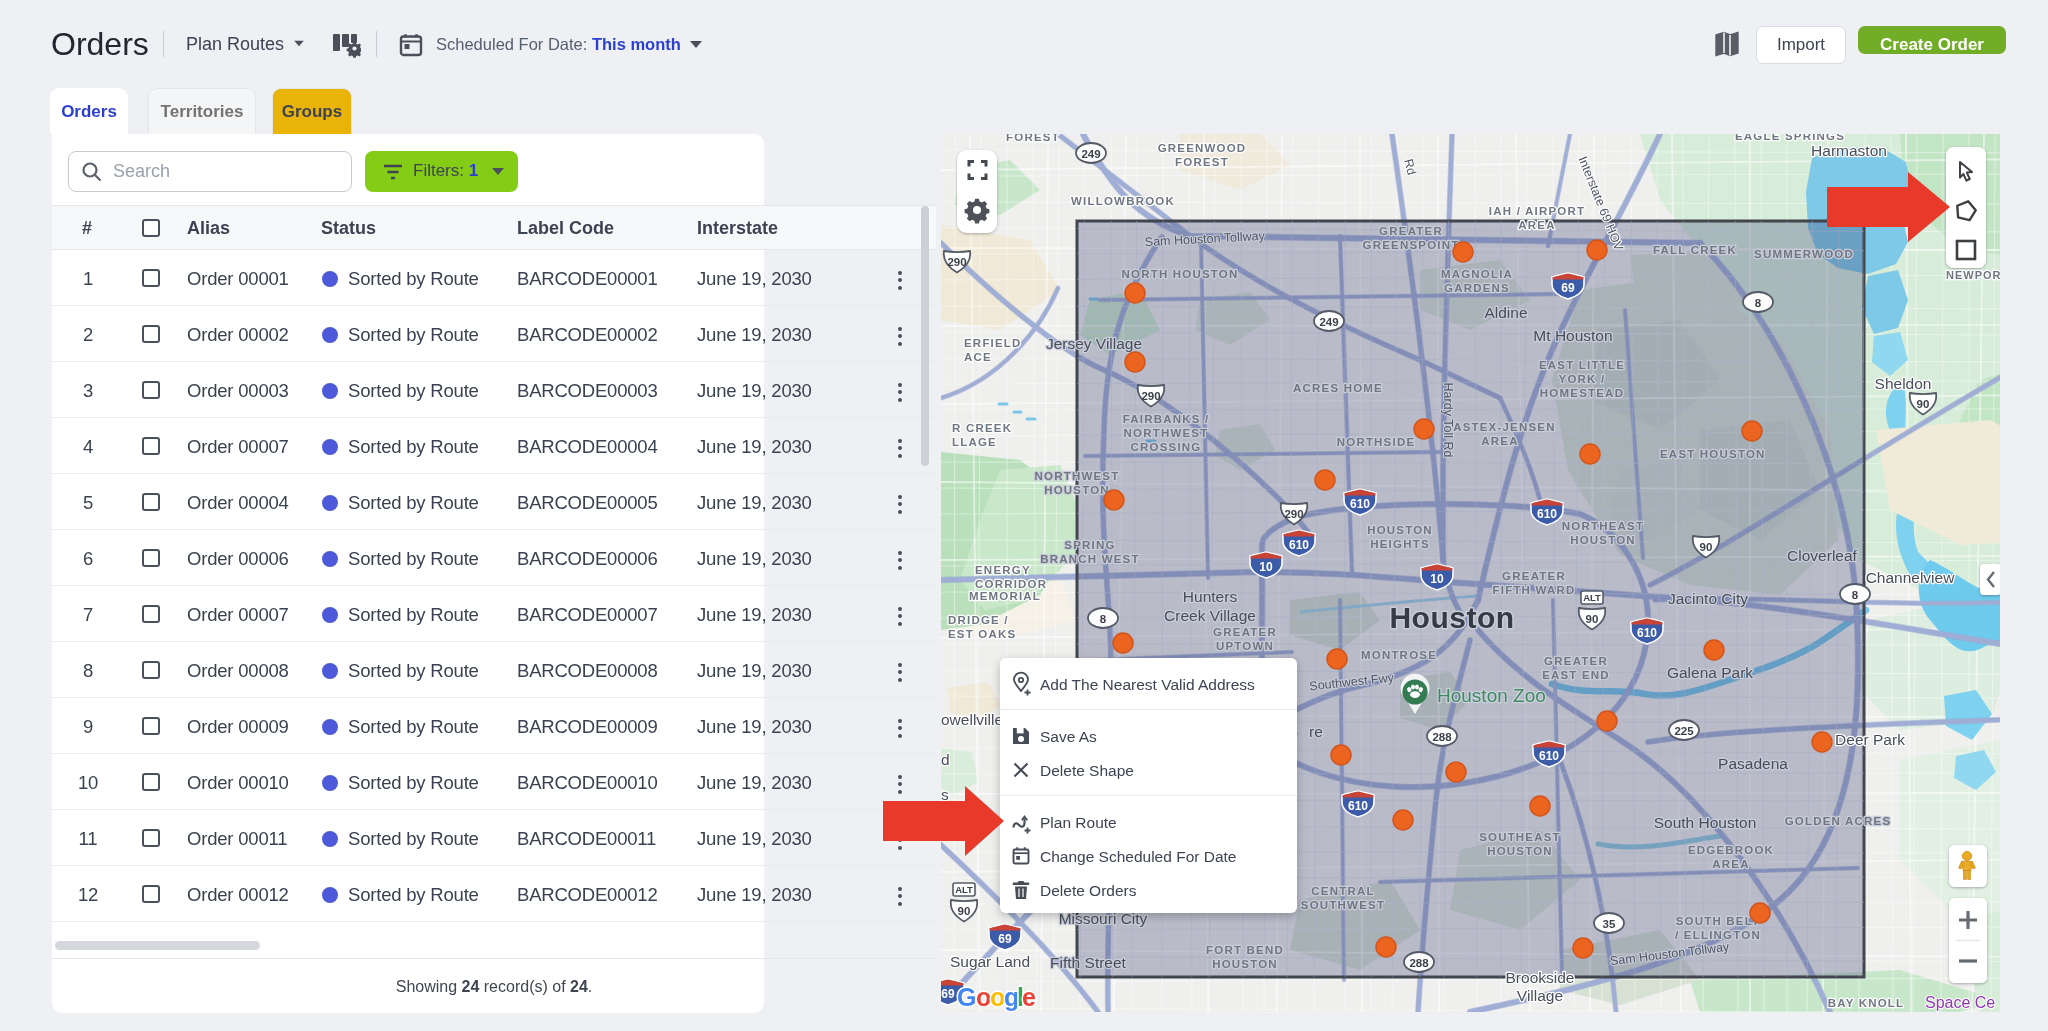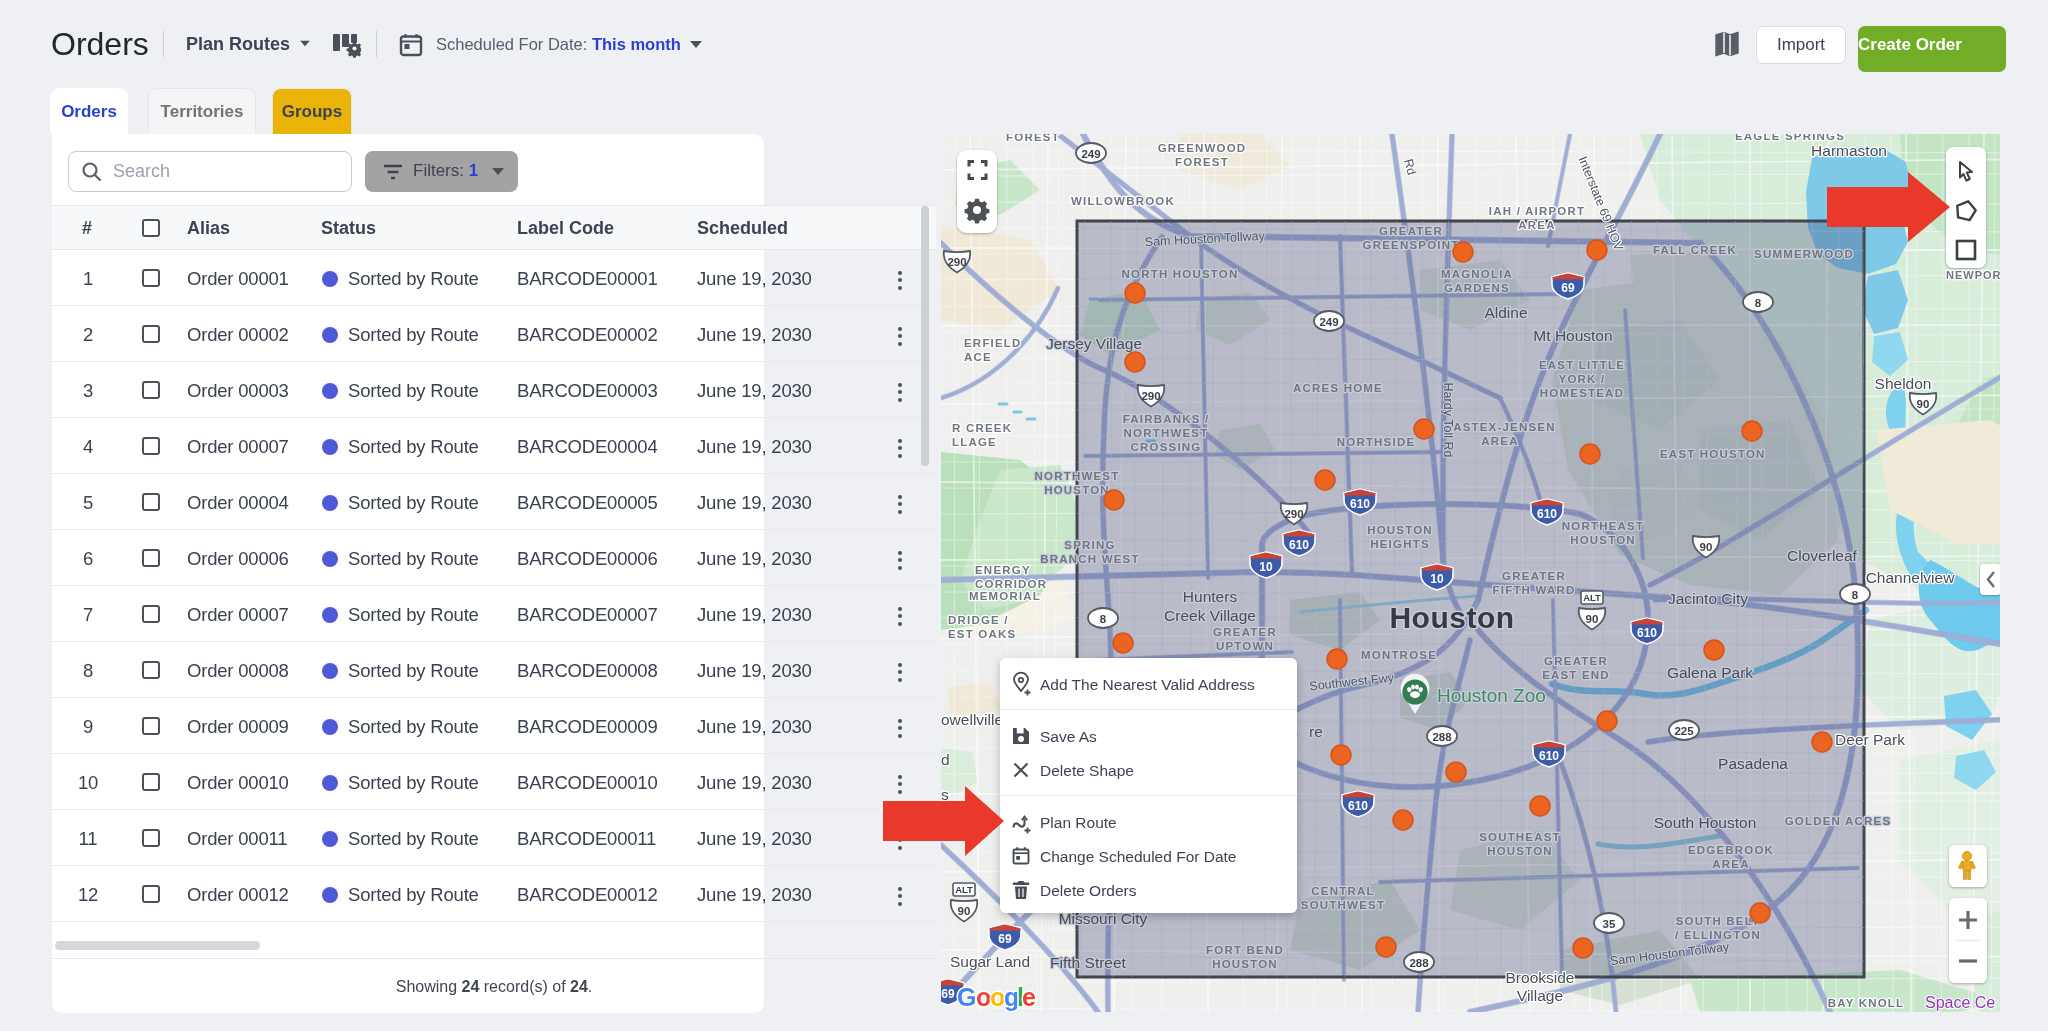--- a/index.html
+++ b/index.html
@@ -1,34 +1,34 @@
 <!DOCTYPE html>
 <html><head><meta charset="utf-8">
 <style>
 *{margin:0;padding:0;box-sizing:border-box}
 html,body{width:2048px;height:1031px;background:#eef0f3;font-family:"Liberation Sans",sans-serif;overflow:hidden;position:relative}
 .title{position:absolute;left:51px;top:26px;font-size:32px;color:#23272f}
 .hdiv{position:absolute;width:1px;background:#c9ccd2;top:31px;height:26px}
-.planroutes{position:absolute;left:186px;top:34px;font-size:18px;font-weight:bold;color:#3d4352}
+.planroutes{position:absolute;left:186px;top:34px;font-size:18px;font-weight:normal;color:#3d4352}
 .caret{display:inline-block;width:0;height:0;border-left:6px solid transparent;border-right:6px solid transparent;border-top:7px solid #4a4f59;vertical-align:middle;margin-left:9px;margin-bottom:3px}
 .schedtxt{position:absolute;left:436px;top:35px;font-size:16.5px;color:#555e6e}
 .schedtxt b{color:#2b3fd0;font-weight:bold}
 .colicon{position:absolute;left:331px;top:31px}
 .calicon{position:absolute;left:399px;top:33px}
 .mapicon{position:absolute;left:1713px;top:30px}
 .btn-import{position:absolute;left:1756px;top:26px;width:90px;height:38px;background:#fff;border:1px solid #d9dce1;border-radius:7px;font-size:17px;color:#3d4352;text-align:center;line-height:36px}
-.btn-create{position:absolute;left:1858px;top:26px;width:148px;height:46px;background:#71ad27;border-radius:7px;font-size:17px;font-weight:bold;color:#fff;line-height:38px}
+.btn-create{position:absolute;left:1858px;top:26px;width:148px;height:28px;background:#71ad27;border-radius:7px;font-size:17px;font-weight:bold;color:#fff;text-align:center;line-height:38px}
 .tab{position:absolute;top:88px;height:46px;border-radius:9px 9px 0 0;font-size:17px;font-weight:bold;text-align:center}
 .tab1{left:50px;width:78px;background:#fff;color:#2b3fd0;line-height:48px}
 .tab2{left:148px;width:108px;background:#f4f5f7;border:1px solid #e3e5e9;border-bottom:none;color:#737373;line-height:46px}
 .tab3{left:272px;width:80px;background:#eab308;border:1px solid #e3e5e9;border-bottom:none;color:#3d4352;line-height:46px}
 .panel{position:absolute;left:52px;top:134px;width:712px;height:879px;background:#fff;border-radius:0 10px 10px 10px}
 .search{position:absolute;left:16px;top:17px;width:284px;height:41px;border:1px solid #c6cad2;border-radius:8px}
 .search .ph{position:absolute;left:44px;top:9px;font-size:18px;color:#9aa1ad}
-.filters{position:absolute;left:313px;top:17px;width:153px;height:41px;background:#a3a3a3;border-radius:8px;font-size:17px;color:#3d4352}
+.filters{position:absolute;left:313px;top:17px;width:153px;height:41px;background:#84cc16;border-radius:8px;font-size:17px;color:#3d4352}
 .filters .t{position:absolute;left:48px;top:10px}
 .filters b{color:#2b3fd0}
 .thead{position:absolute;left:0px;top:71px;width:884px;height:45px;background:#f7f8f9;border-top:1px solid #e5e7eb;border-bottom:1px solid #e5e7eb;font-size:18px;font-weight:bold;color:#3d4352}
 .thead .h1{position:absolute;left:30px;top:12px}
 .thead .h2{position:absolute;left:135px;top:12px}
 .thead .h3{position:absolute;left:269px;top:12px}
 .thead .h4{position:absolute;left:465px;top:12px}
 .thead .h5{position:absolute;left:645px;top:12px}
 .thead .cb{top:13px}
 .cb{position:absolute;left:90px;top:19px;width:18px;height:18px;border:2px solid #4a505c;border-radius:3px;background:#fff}
@@ -96,21 +96,21 @@
       </svg>
       <span class="t">Filters: <b>1</b></span>
       <span class="caret" style="position:absolute;right:14px;top:17px"></span>
     </div>
   <div class="thead">
       <span class="h1">#</span>
       <div class="cb"></div>
       <span class="h2">Alias</span>
       <span class="h3">Status</span>
       <span class="h4">Label Code</span>
-      <span class="h5">Scheduled</span>
+      <span class="h5">Interstate</span>
     </div>
   <div class="row" style="top:116px">
 <div class="cnum">1</div>
       <div class="cb"></div>
 <div class="alias">Order 00001</div>
 <div class="dot"></div>
       <div class="status">Sorted by Route</div>
 <div class="label">BARCODE00001</div>
 <div class="sched">June 19, 2030</div>
 <div class="kebab">

